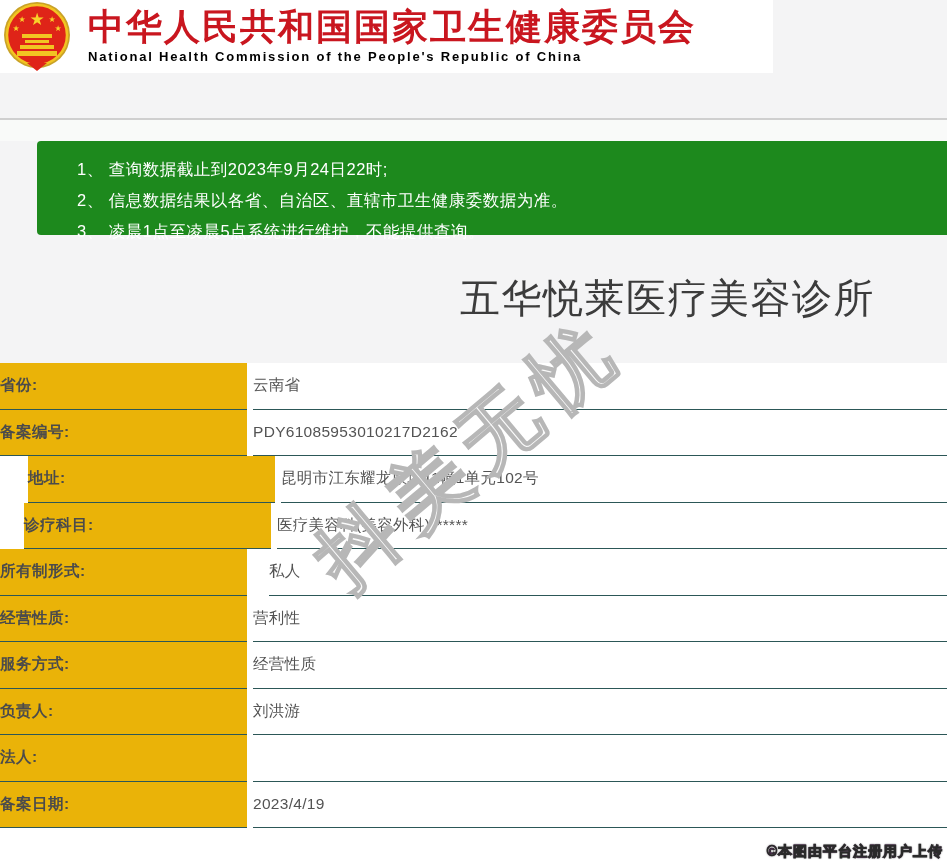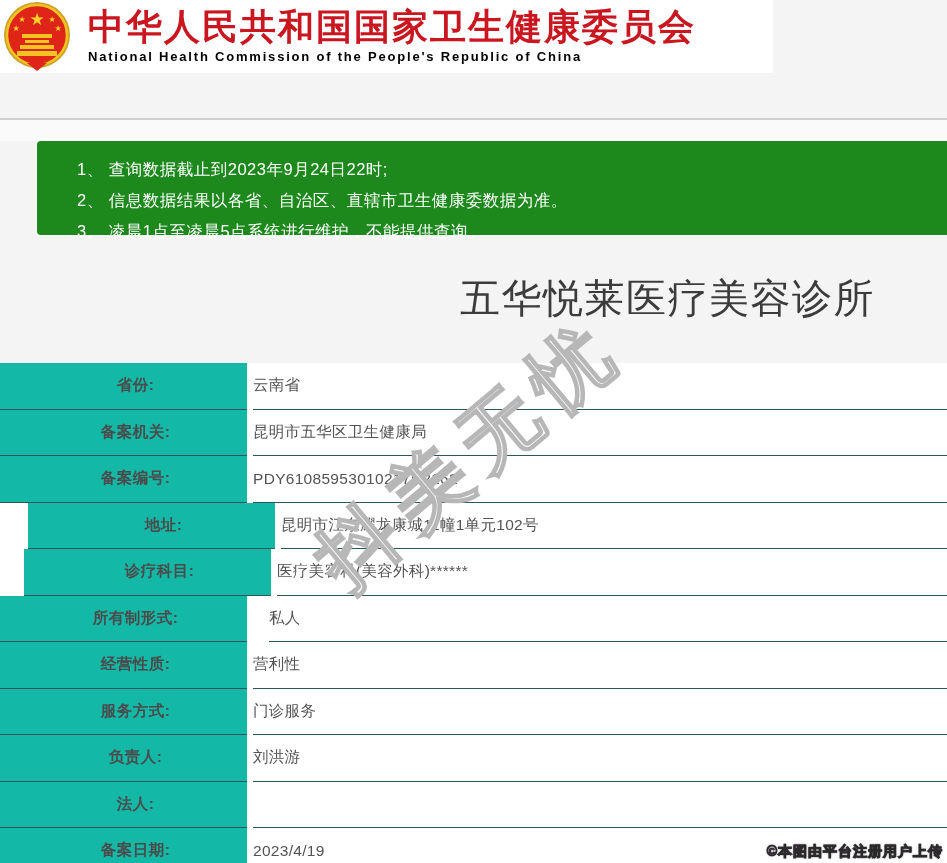--- a/index.html
+++ b/index.html
@@ -33,22 +33,22 @@
   
   .inst-title{
     position:absolute;left:460px;top:276px;
     font-size:40px;color:#3c3c3c;letter-spacing:1.5px;line-height:44px;white-space:nowrap;
   }
   
   .table-wrap{position:absolute;left:0;top:363px;width:947px;height:500px;background:#ffffff;}
   .t-row{display:flex;height:46.5px;box-sizing:border-box;column-gap:6px;}
   .cell{display:flex;align-items:center;box-sizing:border-box;border-bottom:1.5px solid #2c5757;}
   .cell-label{
-    width:247px;flex:0 0 247px;background:#14b8a6;padding-left:24px;
-    font-size:15.5px;font-weight:700;color:#4b4b4b;letter-spacing:0.5px;justify-content:center;
+    width:247px;flex:0 0 247px;background:#eab308;
+    font-size:15.5px;font-weight:700;color:#4b4b4b;letter-spacing:0.5px;
   }
   .cell-value{flex:1;background:#ffffff;font-size:15.5px;color:#535353;letter-spacing:0.3px;}
   
   .wm-diagonal{
     position:absolute;left:280px;top:400px;width:380px;height:90px;
     transform:rotate(-40deg);
     font-size:78px;font-weight:700;letter-spacing:14px;white-space:nowrap;
     color:rgba(255,255,255,0.92);
     -webkit-text-stroke:2px #b7b7b7;
     text-shadow:0 0 1px #c0c0c0;
@@ -101,28 +101,20 @@
 <div class="table-wrap">
   <div class="t-row">
     <div class="cell cell-label" style="border-bottom-color: rgb(44, 87, 87);">
         <span class="lbl">省份:</span>
       </div>
     <div class="cell cell-value" style="border-bottom-color: rgb(44, 87, 87);">
         <span class="val">云南省</span>
       </div>
   </div>
 
-  <div class="t-row">
-    <div class="cell cell-label" style="border-bottom-color: rgb(44, 87, 87);">
-        <span class="lbl">备案机关:</span>
-      </div>
-    <div class="cell cell-value" style="border-bottom-color: rgb(44, 87, 87);">
-        <span class="val">昆明市五华区卫生健康局</span>
-      </div>
-  </div>
 
   <div class="t-row">
     <div class="cell cell-label" style="border-bottom-color: rgb(44, 87, 87);">
         <span class="lbl">备案编号:</span>
       </div>
     <div class="cell cell-value" style="border-bottom-color: rgb(44, 87, 87);">
         <span class="val">PDY61085953010217D2162</span>
       </div>
   </div>
 
@@ -160,21 +152,21 @@
     <div class="cell cell-value" style="border-bottom-color: rgb(44, 87, 87);">
         <span class="val">营利性</span>
       </div>
   </div>
 
   <div class="t-row">
     <div class="cell cell-label" style="border-bottom-color: rgb(44, 87, 87);">
         <span class="lbl">服务方式:</span>
       </div>
     <div class="cell cell-value" style="border-bottom-color: rgb(44, 87, 87);">
-        <span class="val">门诊服务</span>
+        <span class="val">经营性质</span>
       </div>
   </div>
 
   <div class="t-row">
     <div class="cell cell-label" style="border-bottom-color: rgb(44, 87, 87);">
         <span class="lbl">负责人:</span>
       </div>
     <div class="cell cell-value" style="border-bottom-color: rgb(44, 87, 87);">
         <span class="val">刘洪游</span>
       </div>

